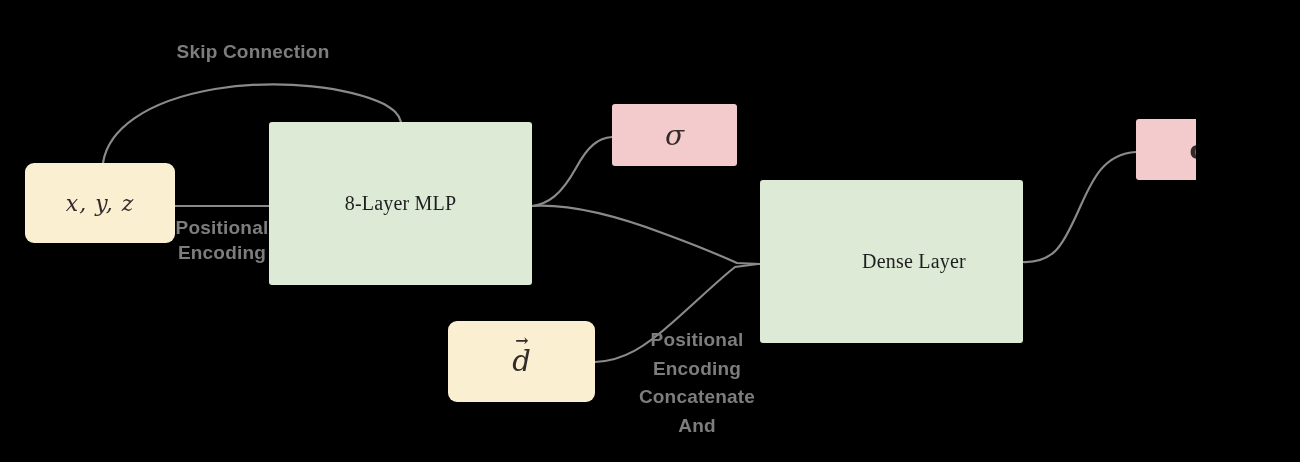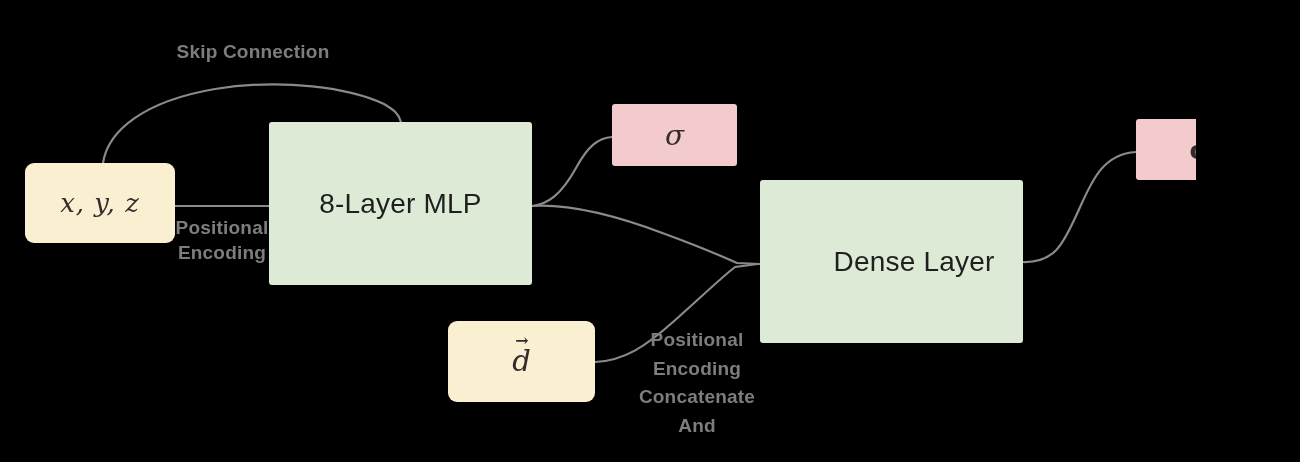--- a/index.html
+++ b/index.html
@@ -35,30 +35,30 @@
   .node.yellow{background:var(--yellow-box);border-radius:9px;}
   .node.green{background:var(--green-box);border-radius:3px;}
   .node.pink{background:var(--pink-box);border-radius:3px;}
   .node-xyz{left:25px;top:163px;width:150px;height:80px;}
   .node-mlp{left:269px;top:122px;width:263px;height:163px;}
   .node-sigma{left:612px;top:104px;width:125px;height:62px;}
   .node-dense{left:760px;top:180px;width:263px;height:163px;padding-left:45px;}
   .node-dvec{left:448px;top:321px;width:147px;height:81px;border-radius:11px;}
   .node-c{left:1136px;top:119px;width:123px;height:61px;}
   .sans-label{
-    font-family:Liberation Sans, sans-serif;
-    font-size:28px;color:var(--node-text);
+    font-family:Liberation Serif, serif;
+    font-size:20px;color:var(--node-text);
     letter-spacing:.2px;
   }
   .math{
     font-family:"DejaVu Serif","Liberation Serif",serif;
     font-style:italic;
     color:var(--math-text);
   }
-  .math-xyz{font-size:26px;letter-spacing:1px;}
+  .math-xyz{font-size:22px;letter-spacing:1px;}
   .math-sigma{font-size:28px;}
   .math-c{font-size:26px;font-style:normal;font-weight:700;}
   .vec{position:relative;display:inline-block;font-size:29px;line-height:1;}
   .vec-arrow{
     position:absolute;top:-14px;left:3px;
     font-style:normal;font-size:16px;font-weight:700;
     color:var(--math-text);
   }
   .edge-label{
     position:absolute;

